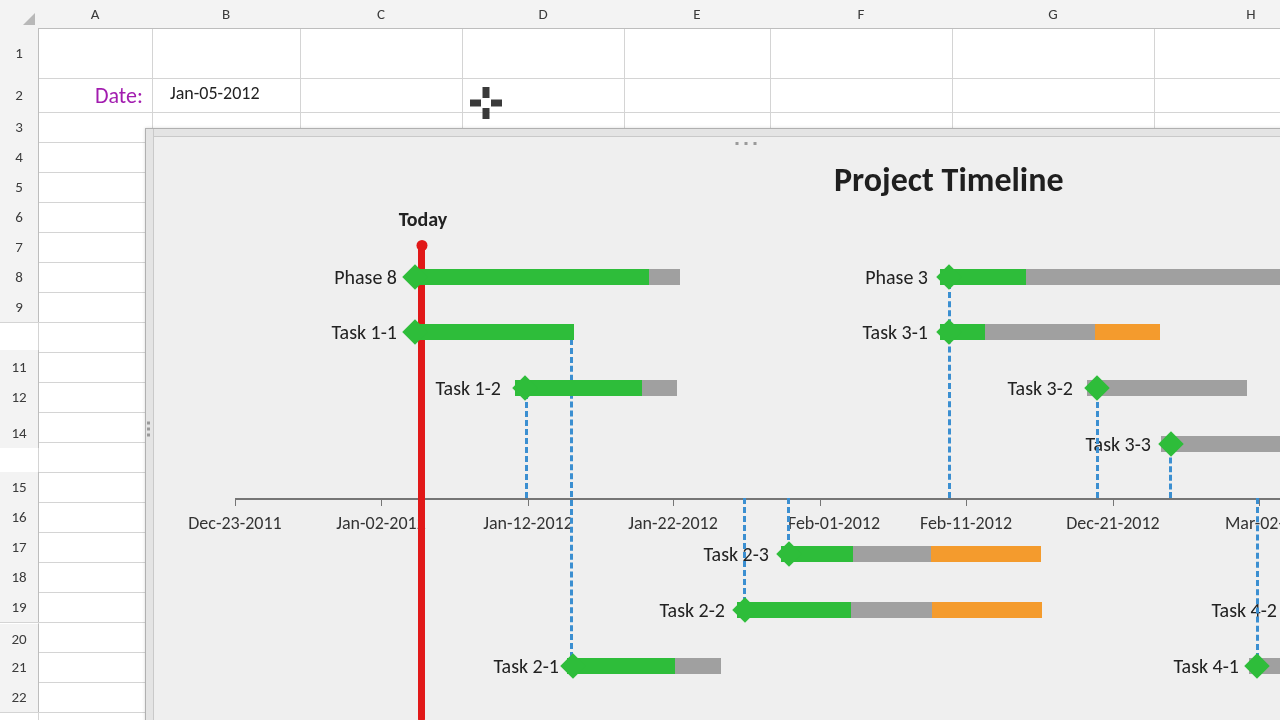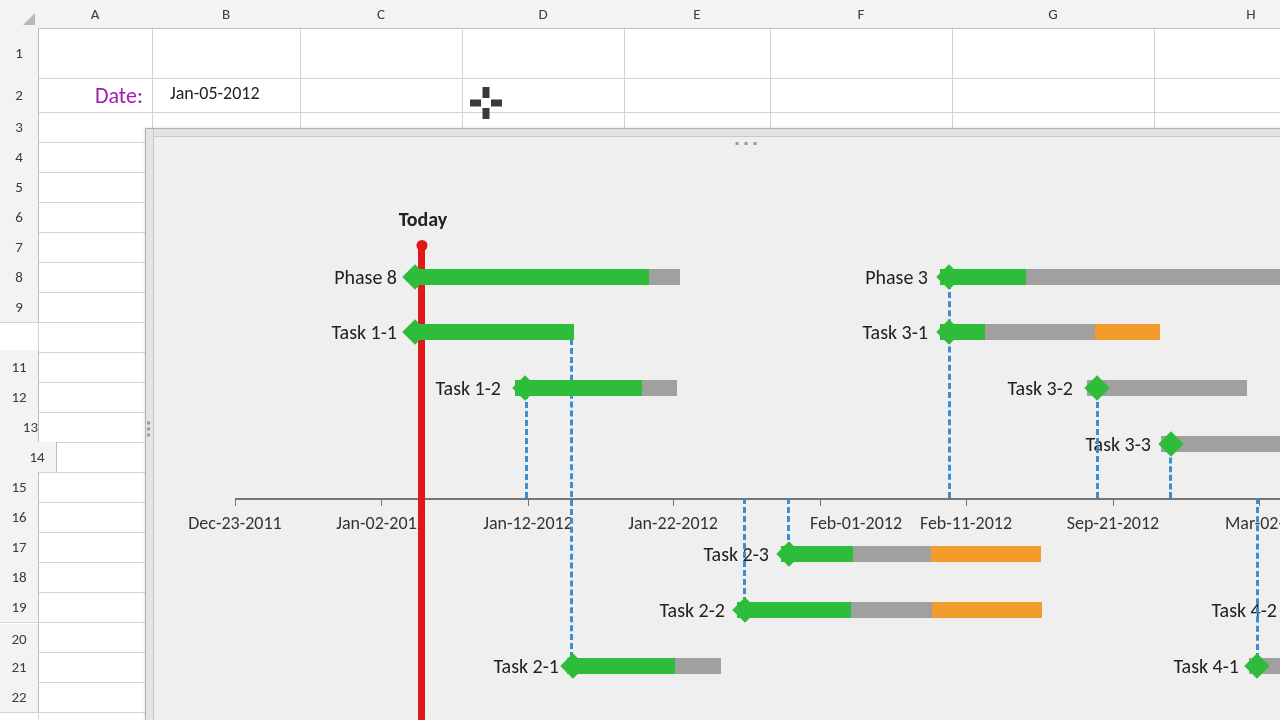--- a/index.html
+++ b/index.html
@@ -170,21 +170,21 @@
       <div class="row-header" style="top: 142px; height: 30px; line-height: 30px;">4</div>
       <div class="row-header" style="top: 172px; height: 30px; line-height: 30px;">5</div>
       <div class="row-header" style="top: 202px; height: 30px; line-height: 30px;">6</div>
       <div class="row-header" style="top: 232px; height: 30px; line-height: 30px;">7</div>
       <div class="row-header" style="top: 262px; height: 30px; line-height: 30px;">8</div>
       <div class="row-header" style="top: 292px; height: 30px; line-height: 30px;">9</div>
       <div class="row-header" style="top: 322px; height: 30px; line-height: 30px; margin-top: 28px;">10</div>
       <div class="row-header" style="top: 352px; height: 30px; line-height: 30px;">11</div>
       <div class="row-header" style="top: 382px; height: 30px; line-height: 30px;">12</div>
       <div class="row-header" style="top: 412px; height: 30px; line-height: 30px; text-align: right;">13</div>
-      <div class="row-header" style="top: 442px; height: 30px; line-height: 30px; padding-left: 18px;">14</div>
+      <div class="row-header" style="top: 418px; height: 30px; line-height: 30px;">14</div>
       <div class="row-header" style="top: 472px; height: 30px; line-height: 30px;">15</div>
       <div class="row-header" style="top: 502px; height: 30px; line-height: 30px;">16</div>
       <div class="row-header" style="top: 532px; height: 30px; line-height: 30px;">17</div>
       <div class="row-header" style="top: 562px; height: 30px; line-height: 30px;">18</div>
       <div class="row-header" style="top: 592px; height: 30px; line-height: 30px;">19</div>
       <div class="row-header" style="top: 624px; height: 30px; line-height: 30px;">20</div>
       <div class="row-header" style="top: 652px; height: 30px; line-height: 30px;">21</div>
       <div class="row-header" style="top: 682px; height: 30px; line-height: 30px;">22</div>
     </div>
 
@@ -246,37 +246,38 @@
     </div>
     <div class="chart-handle-left">
       <div class="drag-dots v" style="top:50%; left:1px; transform:translateY(-50%);">
         <span></span>
           <span></span>
           <span></span>
       </div>
     </div>
 
     <div id="chart-inner">
+      <div class="chart-title" style="left:688px; top:30px;">Project Timeline</div>
 
       <div id="chart-canvas" style="position:absolute; inset:0;">
           <div class="axis-line" style="left: 89px; top: 369px; width: 1100px;"></div>
           <div class="axis-tick" style="left: 89px; top: 369px;"></div>
           <div class="axis-label" style="left: 89px; top: 383px;">Dec-23-2011</div>
           <div class="axis-tick" style="left: 235px; top: 369px;"></div>
           <div class="axis-label" style="left: 235px; top: 383px;">Jan-02-2012</div>
           <div class="axis-tick" style="left: 382px; top: 369px;"></div>
           <div class="axis-label" style="left: 382px; top: 383px;">Jan-12-2012</div>
           <div class="axis-tick" style="left: 527px; top: 369px;"></div>
           <div class="axis-label" style="left: 527px; top: 383px;">Jan-22-2012</div>
           <div class="axis-tick" style="left: 674px; top: 369px;"></div>
-          <div class="axis-label" style="left: 710px; top: 383px;">Feb-01-2012</div>
+          <div class="axis-label" style="left: 688px; top: 383px;">Feb-01-2012</div>
           <div class="axis-tick" style="left: 820px; top: 369px;"></div>
           <div class="axis-label" style="left: 820px; top: 383px;">Feb-11-2012</div>
           <div class="axis-tick" style="left: 967px; top: 369px;"></div>
-          <div class="axis-label" style="left: 967px; top: 383px;">Sep-21-2012</div>
+          <div class="axis-label" style="left: 967px; top: 383px;">Dec-21-2012</div>
           <div class="axis-tick" style="left: 1113px; top: 369px;"></div>
           <div class="axis-label" style="left: 1113px; top: 383px;">Mar-02-2</div>
           <div class="depline" style="left: 379px; top: 264px; height: 105px;"></div>
           <div class="depline" style="left: 424px; top: 210px; height: 319px;"></div>
           <div class="depline" style="left: 597px; top: 369px; height: 105px;"></div>
           <div class="depline" style="left: 641px; top: 369px; height: 51px;"></div>
           <div class="depline" style="left: 802px; top: 154px; height: 215px;"></div>
           <div class="depline" style="left: 950px; top: 264px; height: 105px;"></div>
           <div class="depline" style="left: 1023px; top: 320px; height: 49px;"></div>
           <div class="depline" style="left: 1110px; top: 369px; height: 161px;"></div>

